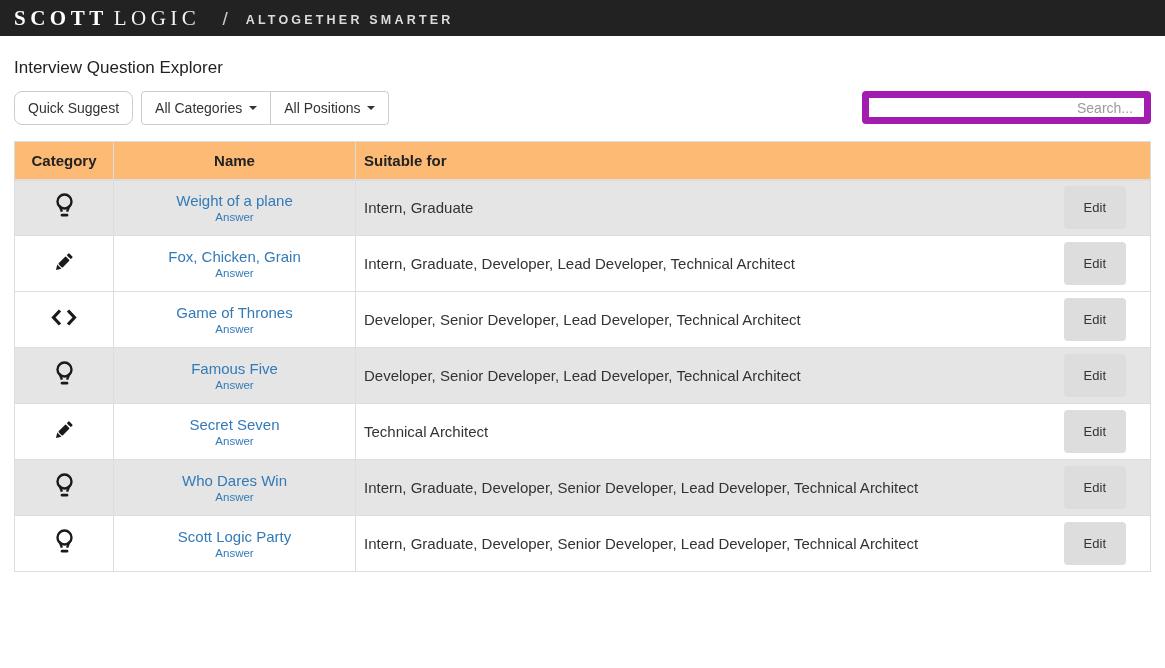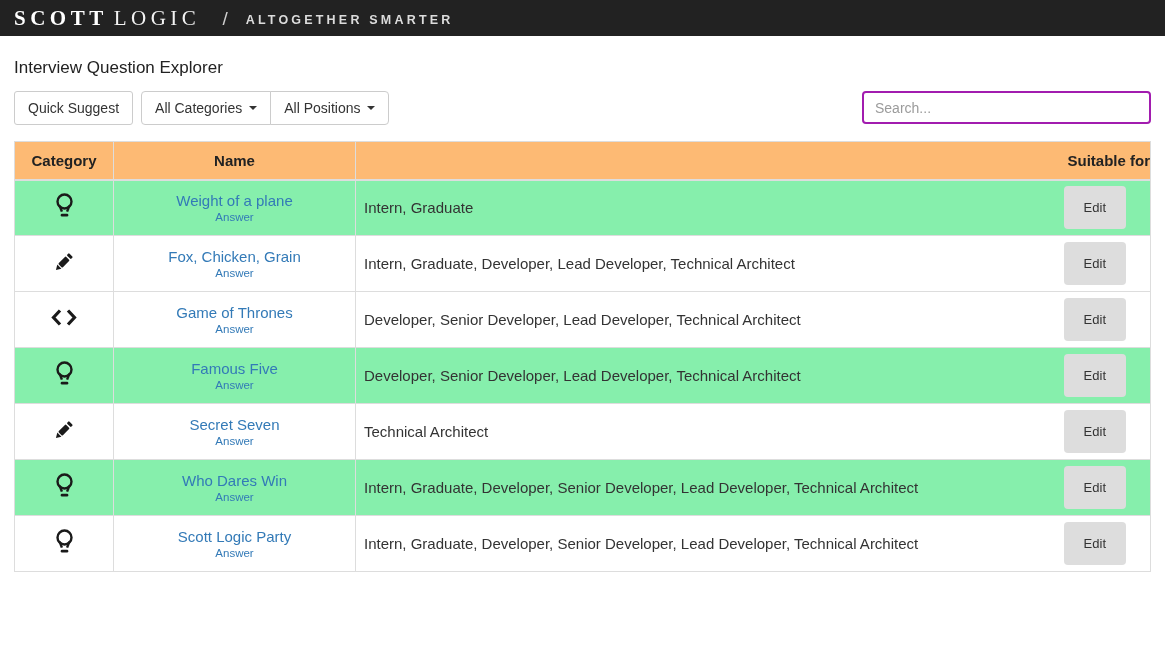--- a/index.html
+++ b/index.html
@@ -31,55 +31,56 @@
 
   
   .container { padding: 0 14px; }
   .page-title { font-size: 17px; font-weight: 500; color: #222; margin-top: 22px; }
 
   
   .toolbar { margin-top: 13px; display: flex; align-items: flex-start; }
   .btn {
     display: inline-flex; align-items: center; justify-content: center;
     height: 34px; padding: 0 13px; background: #fff; border: 1px solid #ccc;
-    border-radius: 3px; font-size: 14px; color: #333; cursor: pointer;
+    border-radius: 8px; font-size: 14px; color: #333; cursor: pointer;
     font-family: "Liberation Sans", sans-serif;
   }
   .btn-group { display: inline-flex; margin-left: 8px; }
   .btn-group .btn { border-radius: 0; margin-left: -1px; }
   .btn-group .btn:first-child { border-radius: 4px 0 0 4px; margin-left: 0; }
   .btn-group .btn:last-child { border-radius: 0 4px 4px 0; }
   .caret {
     display: inline-block; width: 0; height: 0; margin-left: 7px;
     border-left: 4px solid transparent; border-right: 4px solid transparent;
     border-top: 4px solid #333;
   }
   .search-wrap { margin-left: auto; }
   .search-input {
-    width: 289px; height: 33px; border: 2px solid #a21caf; border-radius: 4px;
+    width: 289px; height: 33px; border: 7px solid #a21caf; border-radius: 4px;
     padding: 0 11px; font-size: 14px; color: #333; outline: none;
     font-family: "Liberation Sans", sans-serif;
+    text-align: right;
   }
   .search-input::placeholder { color: #9b9b9b; }
 
   
   table.questions {
     margin-top: 16px; width: 1137px; border-collapse: collapse;
     border: 1px solid #ddd; table-layout: fixed;
   }
   .questions col.c-cat  { width: 99px; }
   .questions col.c-name { width: 242px; }
   .questions th {
     height: 38px; font-size: 15px; font-weight: 700; color: #222;
     border-bottom: 2px solid #ddd; background: #fdba74;
   }
   .questions th.h-cat, .questions th.h-name { text-align: center; border-right: 1px solid #ddd; }
-  .questions th.h-suitable { text-align: right; padding-left: 8px; }
+  .questions th.h-suitable { text-align: left; padding-left: 8px; }
   .questions td { height: 56px; border-top: 1px solid #ddd; vertical-align: middle; }
-  .questions tr.striped td { background: #86efac; }
+  .questions tr.striped td { background: #e5e5e5; }
   .td-cat { text-align: center; border-right: 1px solid #ddd; }
   .td-name { text-align: center; border-right: 1px solid #ddd; }
   .td-suitable { padding-left: 8px; }
   .suitable-flex { display: flex; align-items: center; }
   .suitable-text { font-size: 15px; color: #333; }
   .name-link {
     display: block; font-size: 15px; color: #337ab7; text-decoration: none; cursor: pointer;
   }
   .answer-link {
     display: block; font-size: 11.5px; color: #337ab7; text-decoration: none;

